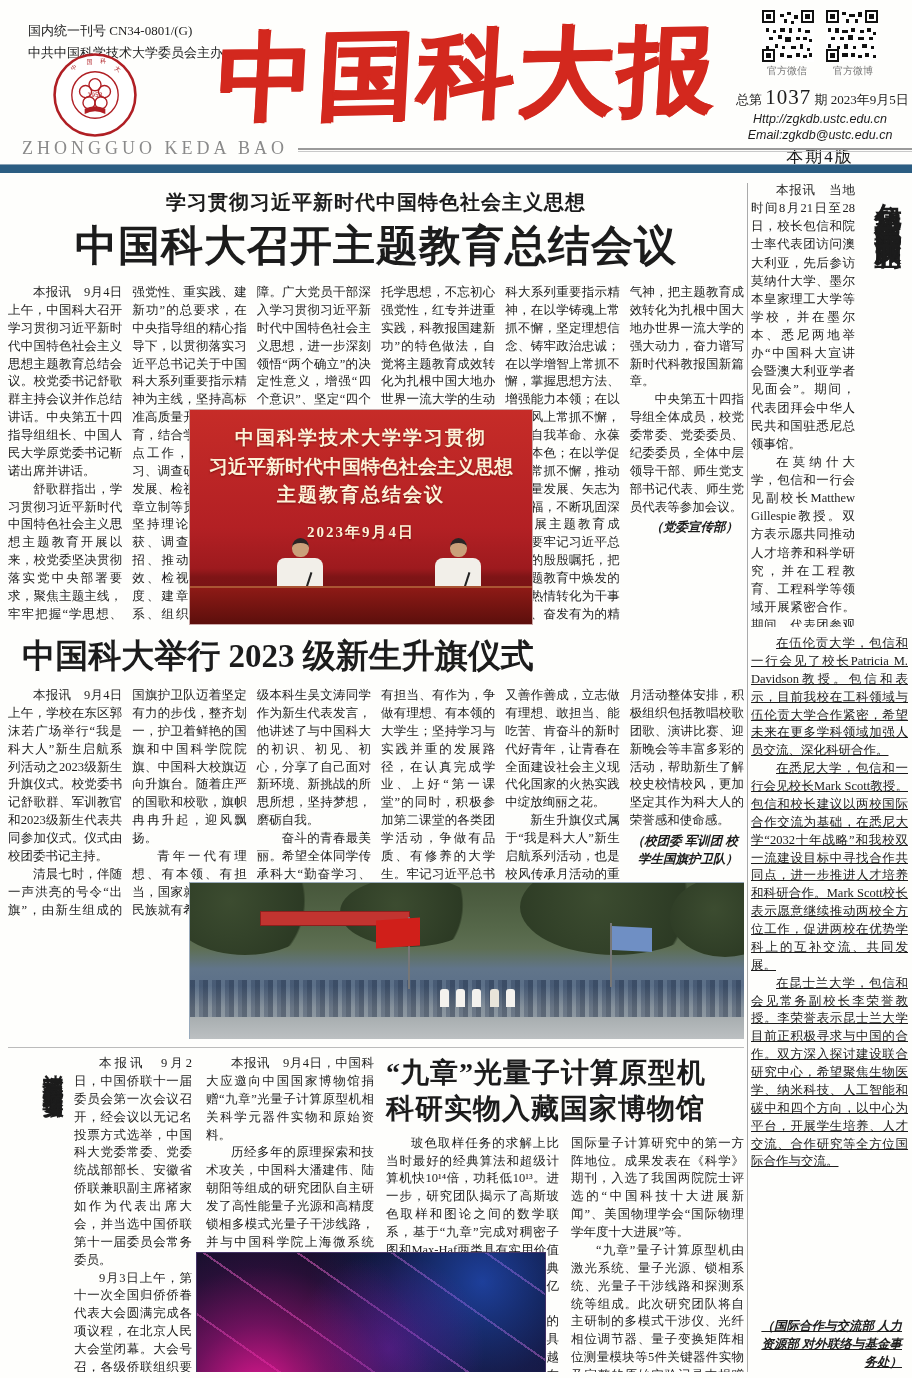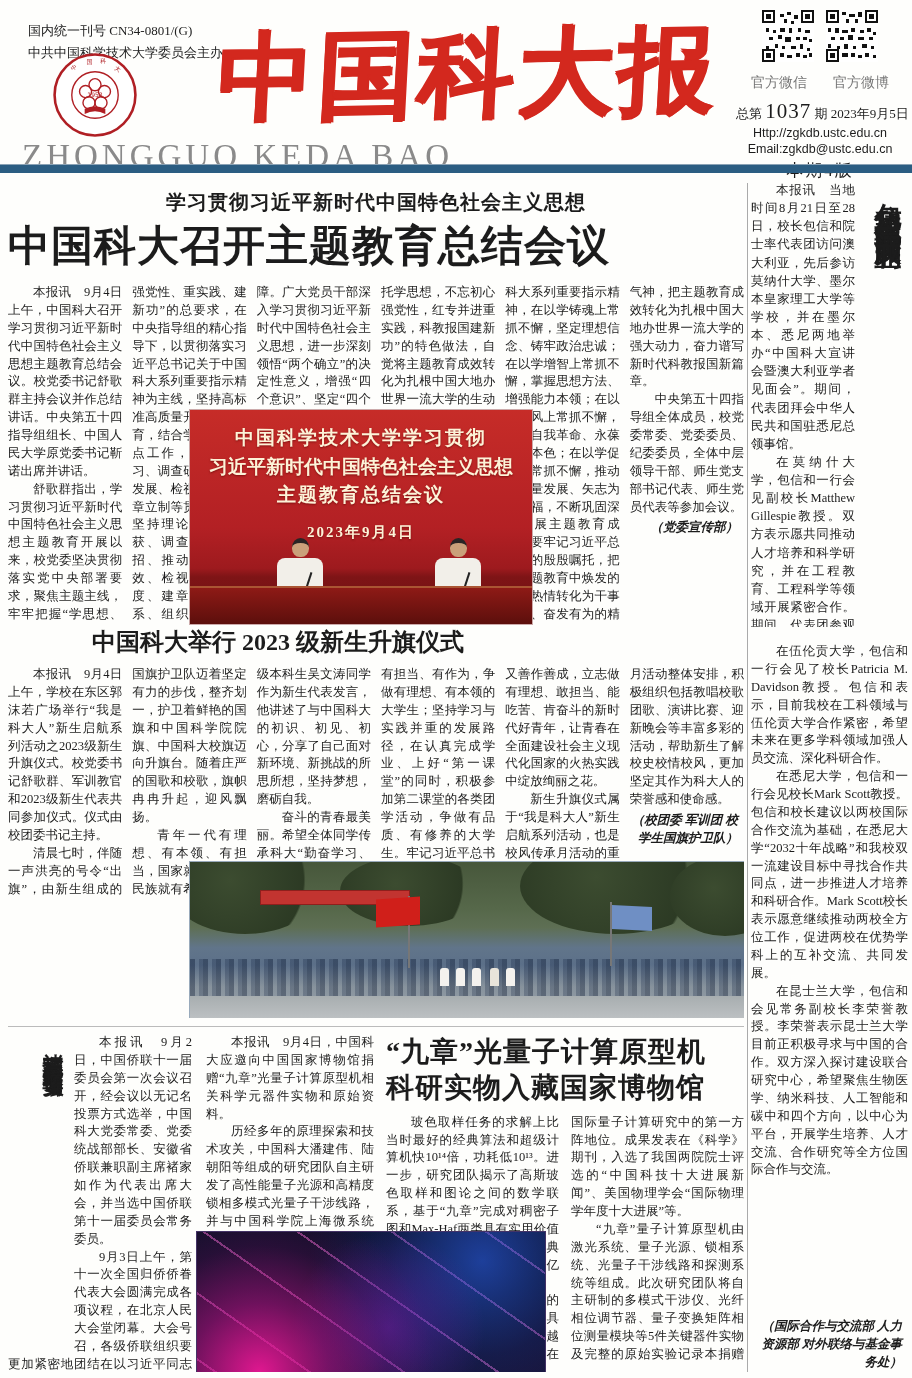--- a/index.html
+++ b/index.html
@@ -9,63 +9,63 @@
   
   .pub-info { position:absolute; left:28px; top:20px; font-size:13px; line-height:1.7; color:#222; }
   .seal { position:absolute; left:52px; top:52px; width:86px; height:86px; }
   .masthead { position:absolute; left:185px; top:10px; width:565px; text-align:center;
               font-size:96px; font-weight:900; color:#d3281e; letter-spacing:4px;
               font-family:"Liberation Serif", serif; transform:skewX(-4deg) rotate(-1deg);
               text-shadow:2px 1px 0 #d3281e, 0 2px 0 #d3281e; white-space:nowrap; }
   .head-right { position:absolute; right:8px; top:10px; width:168px; text-align:center; }
   .qr-row { display:flex; justify-content:center; gap:12px; }
   .qr { width:52px; height:52px; }
-  .qr-labels { display:flex; justify-content:center; gap:26px; font-size:14px; color:#777; margin-top:12px; }
+  .qr-labels { display:flex; justify-content:center; gap:26px; font-size:10px; color:#777; margin-top:2px; }
   .issue-line { margin-top:7px; font-size:13px; white-space:nowrap; }
   .issue-line .big { font-size:21px; letter-spacing:1px; }
-  .head-url { font-size:12.5px; margin-top:2px; font-family:"Liberation Sans", sans-serif; }
+  .head-url { font-size:12.5px; margin-top:2px; font-family:"Liberation Sans", sans-serif;font-style:italic; }
   .pages-note { font-size:17px; font-weight:normal; margin-top:3px; letter-spacing:2px; }
   .pinyin-row { position:absolute; left:22px; right:0; top:138px; display:flex; align-items:flex-end; }
-  .pinyin { font-size:33px; letter-spacing:4px; color:#8a8a8a; font-family:"Liberation Serif", serif; }
+  .pinyin { font-size:18px; letter-spacing:4px; color:#8a8a8a; font-family:"Liberation Serif", serif; }
   .pinyin-rule { flex:1; border-top:2px solid #9a9a9a; border-bottom:1px solid #c9c9c9; height:4px; margin:0 0 7px 10px; }
   .blue-bar { position:absolute; left:0; right:0; top:164px; height:9px; background:#2b5d82; border-top:1px solid #8aa2b5; }
 
   
   .content { position:absolute; left:8px; right:4px; top:181px; height:1191px; display:flex; overflow:hidden; }
   .left-main { width:736px; flex:none; }
   .divider-v { width:1px; background:#aaa; margin:2px 3px 0 3px; }
   .right-col { flex:1; display:flex; flex-direction:column; overflow:hidden; }
 
   p.para { text-indent:2em; text-align:justify; }
   .bodytext { font-size:12.5px; line-height:1.43; text-align:justify; }
   .attr { font-style:italic; font-weight:bold; text-align:right; padding-right:6px; margin-top:3px; }
 
   
   .kicker { text-align:center; font-size:20px; font-weight:bold; letter-spacing:1px;
             font-family:"Liberation Sans", sans-serif; margin-top:8px; }
-  .headline1 { text-align:left; font-size:42px; font-weight:900; letter-spacing:1px; margin:2px 0 10px 0; white-space:nowrap; }
+  .headline1 { text-align:center; font-size:42px; font-weight:900; letter-spacing:1px; margin:2px 0 10px 0; white-space:nowrap; }
   .a1-body { position:relative; height:342px; column-count:6; column-gap:10px; overflow:hidden; }
   .photo1 { position:absolute; left:182px; top:126px; width:342px; height:214px;
             background:linear-gradient(180deg,#c62c28 0%, #b32024 55%, #9d1a1e 74%, #7e1416 78%, #6f1012 100%);
             box-shadow:0 0 0 1px #caa; overflow:hidden; }
   .p1-banner { position:absolute; left:0; right:0; top:14px; text-align:center; color:#fdf3d8;
                font-weight:bold; text-shadow:0 1px 2px rgba(90,0,0,.6); }
   .p1-l1, .p1-l3 { font-size:19px; letter-spacing:2px; line-height:1.5; }
   .p1-l2 { font-size:19px; letter-spacing:0; line-height:1.5; }
   .p1-date { font-size:15px; margin-top:12px; letter-spacing:2px; }
   .p1-desk { position:absolute; left:0; right:0; bottom:0; height:38px; background:linear-gradient(180deg,#8e1a16,#5c0f0c); border-top:2px solid #a53; }
   .person { position:absolute; bottom:34px; width:52px; height:52px; }
   .person .head { width:17px; height:19px; background:#caa07a; border-radius:50% 50% 45% 45%; margin:0 auto; border-top:5px solid #2a2424; }
   .person .torso { width:46px; height:30px; background:#f2efe9; border-radius:8px 8px 0 0; margin:1px auto 0; }
   .p1-left { left:84px; } .p1-right { left:242px; }
   .mic { position:absolute; bottom:36px; width:2px; height:16px; background:#222; transform:rotate(18deg); }
   .mic1 { left:118px; } .mic2 { left:276px; }
 
   
-  .headline2 { width:540px; text-align:center; font-size:24px; font-weight:900; letter-spacing:0; margin:0 0 8px 0; white-space:nowrap; }
+  .headline2 { width:540px; text-align:center; font-size:33px; font-weight:900; letter-spacing:0; margin:8px 0 8px 0; white-space:nowrap; }
   .a2-body { position:relative; height:352px; column-count:6; column-gap:10px; overflow:hidden; }
   .photo2 { position:absolute; left:182px; top:196px; width:554px; height:156px; overflow:hidden;
             background:linear-gradient(180deg,#47573b 0%, #56684a 30%, #5e6f54 42%, #61758a 55%, #5c7089 66%, #9fa6a8 80%, #bcc0c2 100%);
             box-shadow:0 0 0 1px #9ab; }
   .p2-tree { position:absolute; border-radius:50%; background:radial-gradient(circle at 40% 40%, #3c4c30, #2c3a24 70%, transparent 72%); }
   .t1 { left:-20px; top:-18px; width:150px; height:90px; }
   .t2 { left:330px; top:-24px; width:190px; height:96px; }
   .t3 { left:150px; top:-6px; width:140px; height:70px; }
   .t4 { left:480px; top:-6px; width:110px; height:80px; }
   .p2-banner { position:absolute; left:70px; top:28px; width:150px; height:15px; background:#c23430; border:1px solid #8e1f1c; }
@@ -102,21 +102,21 @@
               repeating-linear-gradient(35deg, transparent 0 26px, rgba(255,120,220,.5) 26px 28px, transparent 28px 54px),
               linear-gradient(160deg,#0c1026 0%, #0a0d1f 60%, #1a0f2e 100%);
             box-shadow:0 0 0 1px #436; }
 
   
   .r-top { display:flex; height:446px; flex:none; }
   .r-body { flex:1; overflow:hidden; font-size:12.5px; line-height:1.45; text-align:justify; }
   .r-head { width:48px; flex:none; margin-left:5px; writing-mode:vertical-rl; text-orientation:upright;
             font-size:27px; font-weight:900; font-family:"Liberation Sans", sans-serif;
             letter-spacing:3px; line-height:1.55; }
-  .r-rest { flex:1; overflow:hidden; margin-top:16px; display:flex; flex-direction:column; }
+  .r-rest { flex:1; overflow:hidden; margin-top:8px; display:flex; flex-direction:column;text-decoration:underline; }
   .r-rest-paras { flex:1; overflow:hidden; }
   .r-attr { flex:none; }
 </style>
 </head>
 <body>
 
 <div class="page">
 
   <div class="pub-info">
     <div>国内统一刊号 CN34-0801/(G)</div>

